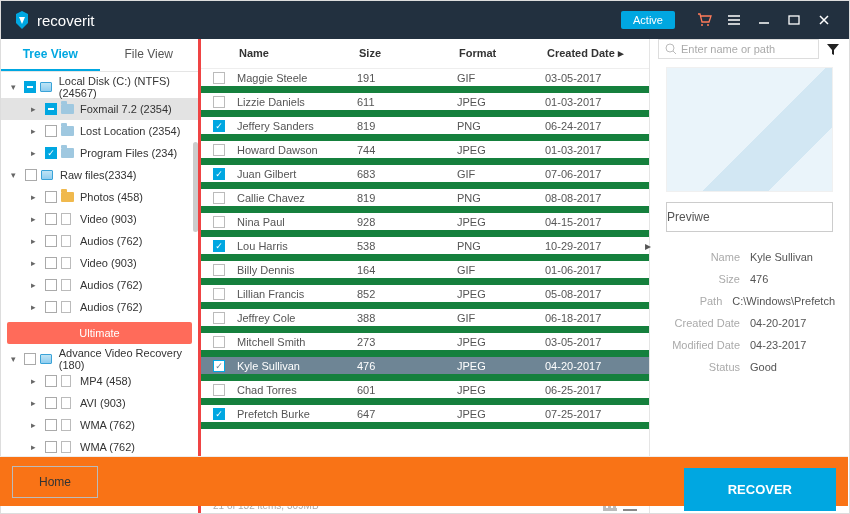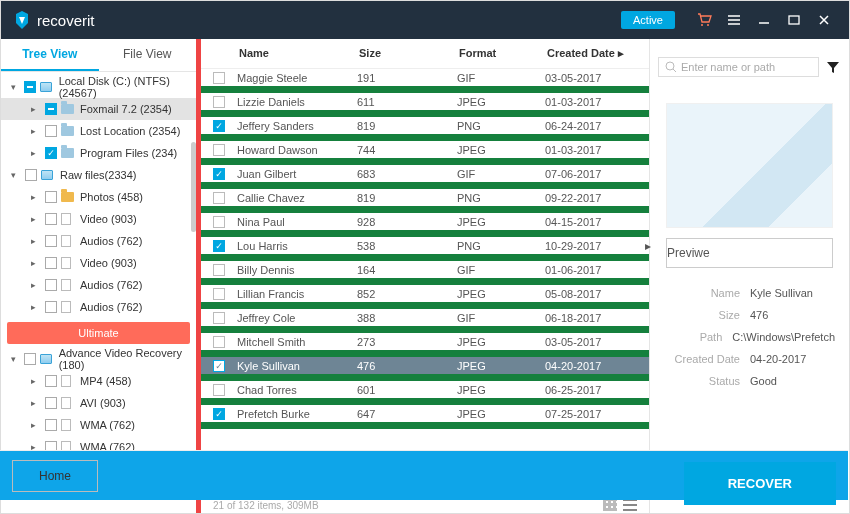--- a/index.html
+++ b/index.html
@@ -6,21 +6,21 @@
 body { font-family: Arial, sans-serif; font-size: 12px; color: #333; width: 850px; height: 514px; overflow: hidden; background: #fff; border: 1px solid #ddd; }
 
 .titlebar { background: #22303f; height: 38px; display: flex; align-items: center; padding: 0 12px; color: #fff; }
 .logo { display: flex; align-items: center; font-size: 15px; font-weight: 500; }
 .logo svg { margin-right: 6px; }
 .titlebar-spacer { flex: 1; }
 .active-badge { background: #00a7e1; color: #fff; padding: 3px 12px; font-size: 11px; border-radius: 2px; margin-right: 12px; }
 .titlebar-icon { width: 26px; height: 26px; display: flex; align-items: center; justify-content: center; cursor: pointer; margin-left: 4px; }
 
 .content { display: flex; height: 476px; }
-.sidebar { width: 204px; border-right: 5px solid #ef4444; display: flex; flex-direction: column; }
+.sidebar { width: 204px; border-right: 3px solid #ef4444; display: flex; flex-direction: column; }
 .tabs { display: flex; border-bottom: 1px solid #e5e5e5; }
 .tab { flex: 1; text-align: center; padding: 8px 0; font-size: 12px; cursor: pointer; color: #555; }
 .tab.active { color: #00a7e1; border-bottom: 2px solid #00a7e1; font-weight: 600; }
 .tree { flex: 1; overflow: auto; padding-top: 4px; font-size: 11px; position: relative; }
 .tree-row { display: flex; align-items: center; height: 22px; padding: 0 6px; cursor: pointer; }
 .tree-row.highlight { background: #e3e3e3; }
 .tree-arrow { width: 10px; font-size: 9px; color: #666; }
 .tree-cb { width: 12px; height: 12px; border: 1px solid #aaa; margin: 0 4px; display: flex; align-items: center; justify-content: center; flex-shrink: 0; }
 .tree-cb.on { background: #00a7e1; border-color: #00a7e1; }
 .tree-cb.part { background: #00a7e1; border-color: #00a7e1; }
@@ -51,32 +51,32 @@
 .row.sel .cb.on { background: #fff; }
 .row.sel .cb.on::after { color: #6e8595; }
 .status-line { padding: 4px 12px; font-size: 10px; color: #aaa; display: flex; align-items: center; }
 .status-line .view-icons { margin-left: auto; display: flex; gap: 6px; }
 .grid-icn,.list-icn { width: 14px; height: 12px; }
 .grid-icn { background: repeating-linear-gradient(90deg,#bbb 0 3px,transparent 3px 5px), repeating-linear-gradient(0deg,#bbb 0 3px,transparent 3px 5px); }
 .list-icn { background: repeating-linear-gradient(0deg,#888 0 2px,transparent 2px 5px); }
 .expand-arrow { position: absolute; right: -2px; top: 200px; font-size: 12px; color: #555; cursor: pointer; }
 
 .preview { width: 199px; display: flex; flex-direction: column; }
-.search-row { display: flex; align-items: center; padding: 18px 8px; gap: 6px; }
+.search-row { display: flex; align-items: center; padding: 0 8px; gap: 6px; }
 .search-box { flex: 1; display: flex; align-items: center; border: 1px solid #ddd; padding: 3px 6px; font-size: 11px; color: #aaa; }
 .search-box svg { margin-right: 4px; }
 .filter-icn { width: 16px; height: 16px; cursor: pointer; }
 .thumb { margin: 8px 16px 10px; height: 125px; background: linear-gradient(135deg,#eaf4fa 55%,#d2e7f3 55% 78%,#eaf4fa 78%); border: 1px solid #f0f0f0; }
 .preview-btn { margin: 0 16px 14px; border: 1px solid #ccc; text-align: left; padding: 7px 0; font-size: 12px; color: #555; cursor: pointer; }
 .meta { padding: 0 14px; font-size: 11px; }
 .meta-row { display: flex; padding: 5px 0; }
 .meta-row .k { width: 76px; text-align: right; color: #aaa; margin-right: 10px; }
 .meta-row .v { color: #555; }
 
-.footer { position: absolute; left: 0; bottom: 14px; width: 848px; height: 50px; display: flex; align-items: center; padding: 12px 12px; background: #0ea5e9; border-top: 1px solid #eee; }
+.footer { position: absolute; left: 0; bottom: 8px; width: 848px; height: 50px; display: flex; align-items: center; padding: 12px 12px; background: #f97316; border-top: 1px solid #eee; }
 .home-btn { border: 1px solid #bbb; padding: 8px 26px; font-size: 12px; cursor: pointer; }
 .recover-btn { margin-left: auto; background: #00a7e1; color: #fff; padding: 14px 44px; font-size: 13px; font-weight: 600; cursor: pointer; margin-top: 16px; }
 </style>
 </head>
 <body>
 
 <div class="titlebar">
   <div class="logo">
     <svg width="18" height="18" viewBox="0 0 18 18">
         <path d="M3 3 L9 0 L15 3 L15 12 L9 18 L3 12 Z" fill="#00a7e1"></path>
@@ -296,21 +296,21 @@
           <span class="col-name">Juan Gilbert</span>
           <span class="col-size">683</span>
           <span class="col-format">GIF</span>
           <span class="col-date">07-06-2017</span>
         </div>
         <div class="row">
           <span class="cb"></span>
           <span class="col-name">Callie Chavez</span>
           <span class="col-size">819</span>
           <span class="col-format">PNG</span>
-          <span class="col-date">09-22-2017</span>
+          <span class="col-date">08-08-2017</span>
         </div>
         <div class="row">
           <span class="cb"></span>
           <span class="col-name">Nina Paul</span>
           <span class="col-size">928</span>
           <span class="col-format">JPEG</span>
           <span class="col-date">04-15-2017</span>
         </div>
         <div class="row">
           <span class="cb on"></span>
@@ -405,20 +405,24 @@
         </div>
       <div class="meta-row">
           <div class="k">Path</div>
           <div class="v">C:\Windows\Prefetch</div>
         </div>
       <div class="meta-row">
           <div class="k">Created Date</div>
           <div class="v">04-20-2017</div>
         </div>
       <div class="meta-row">
+          <div class="k">Modified Date</div>
+          <div class="v">04-23-2017</div>
+        </div>
+      <div class="meta-row">
           <div class="k">Status</div>
           <div class="v">Good</div>
         </div>
     </div>
   </div>
 </div>
 
 <div class="footer">
   <div class="home-btn">Home</div>
   <div class="recover-btn">RECOVER</div>

